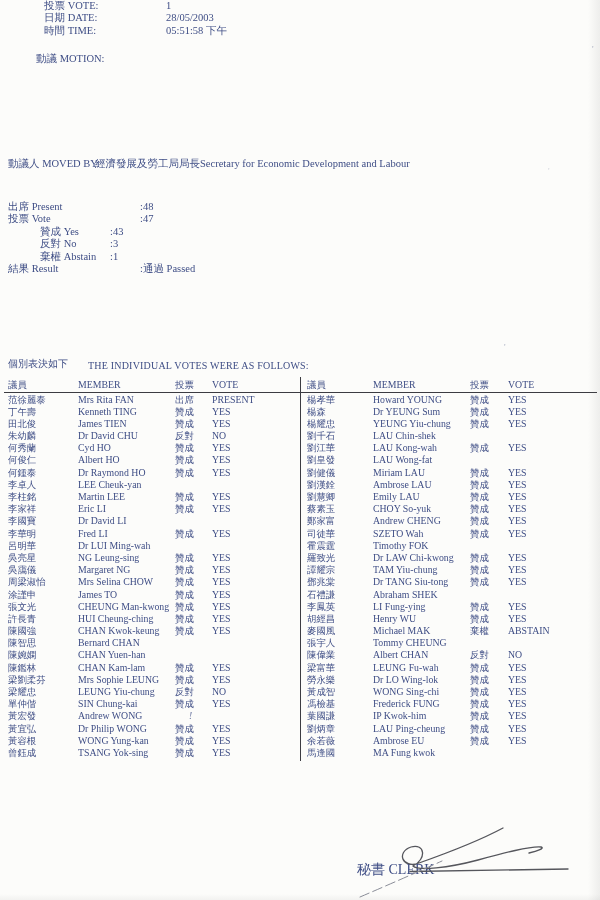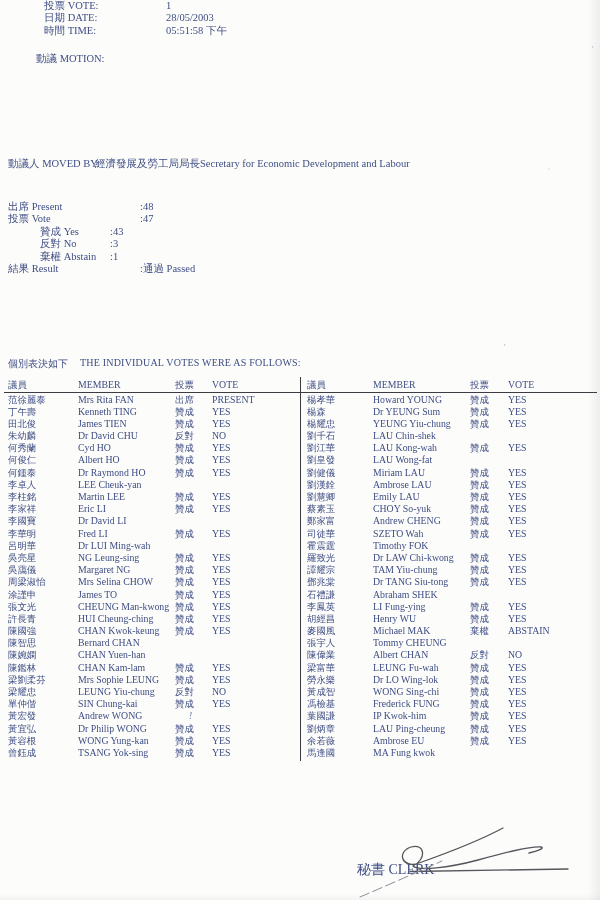--- a/index.html
+++ b/index.html
@@ -22,22 +22,22 @@
   .motionblock{position:absolute;left:8px;top:53px;margin-left:28px;}
   .movedby{position:absolute;left:8px;top:158px;}
   .movedby .flabel2{width:87px;flex:0 0 auto;}
 
   .summary{position:absolute;left:8px;top:201px;}
   .srow{display:flex;line-height:12.4px;font-size:10.5px;white-space:nowrap;}
   .srow .slabel{width:132px;flex:0 0 auto;}
   .srow.indent{margin-left:32px;}
   .srow.indent .slabel{width:70px;}
 
-  .votes-heading{position:absolute;left:8px;top:357px;display:flex;font-size:10px;white-space:nowrap;}
-  .votes-heading .vh-en{margin-left:12px;letter-spacing:0.2px;}
+  .votes-heading{position:absolute;left:8px;top:357px;display:flex;font-size:10px;white-space:nowrap;align-items:flex-end;}
+  .votes-heading .vh-en{margin-left:20px;letter-spacing:0.2px;}
 
   .vtable{position:absolute;top:379px;width:300px;font-size:9.8px;}
   .vtable.left{left:0;}
   .vtable.right{left:300px;}
   .thead,.trow{display:grid;white-space:nowrap;}
   .vtable.left .thead,.vtable.left .trow{grid-template-columns:70px 97px 37px auto;padding-left:8px;}
   .vtable.right .thead,.vtable.right .trow{grid-template-columns:66px 97px 38px auto;padding-left:7px;}
   .thead{height:14.5px;line-height:12px;}
   .trow{height:12.2px;line-height:12.2px;}
   .tcell{overflow:visible;}

